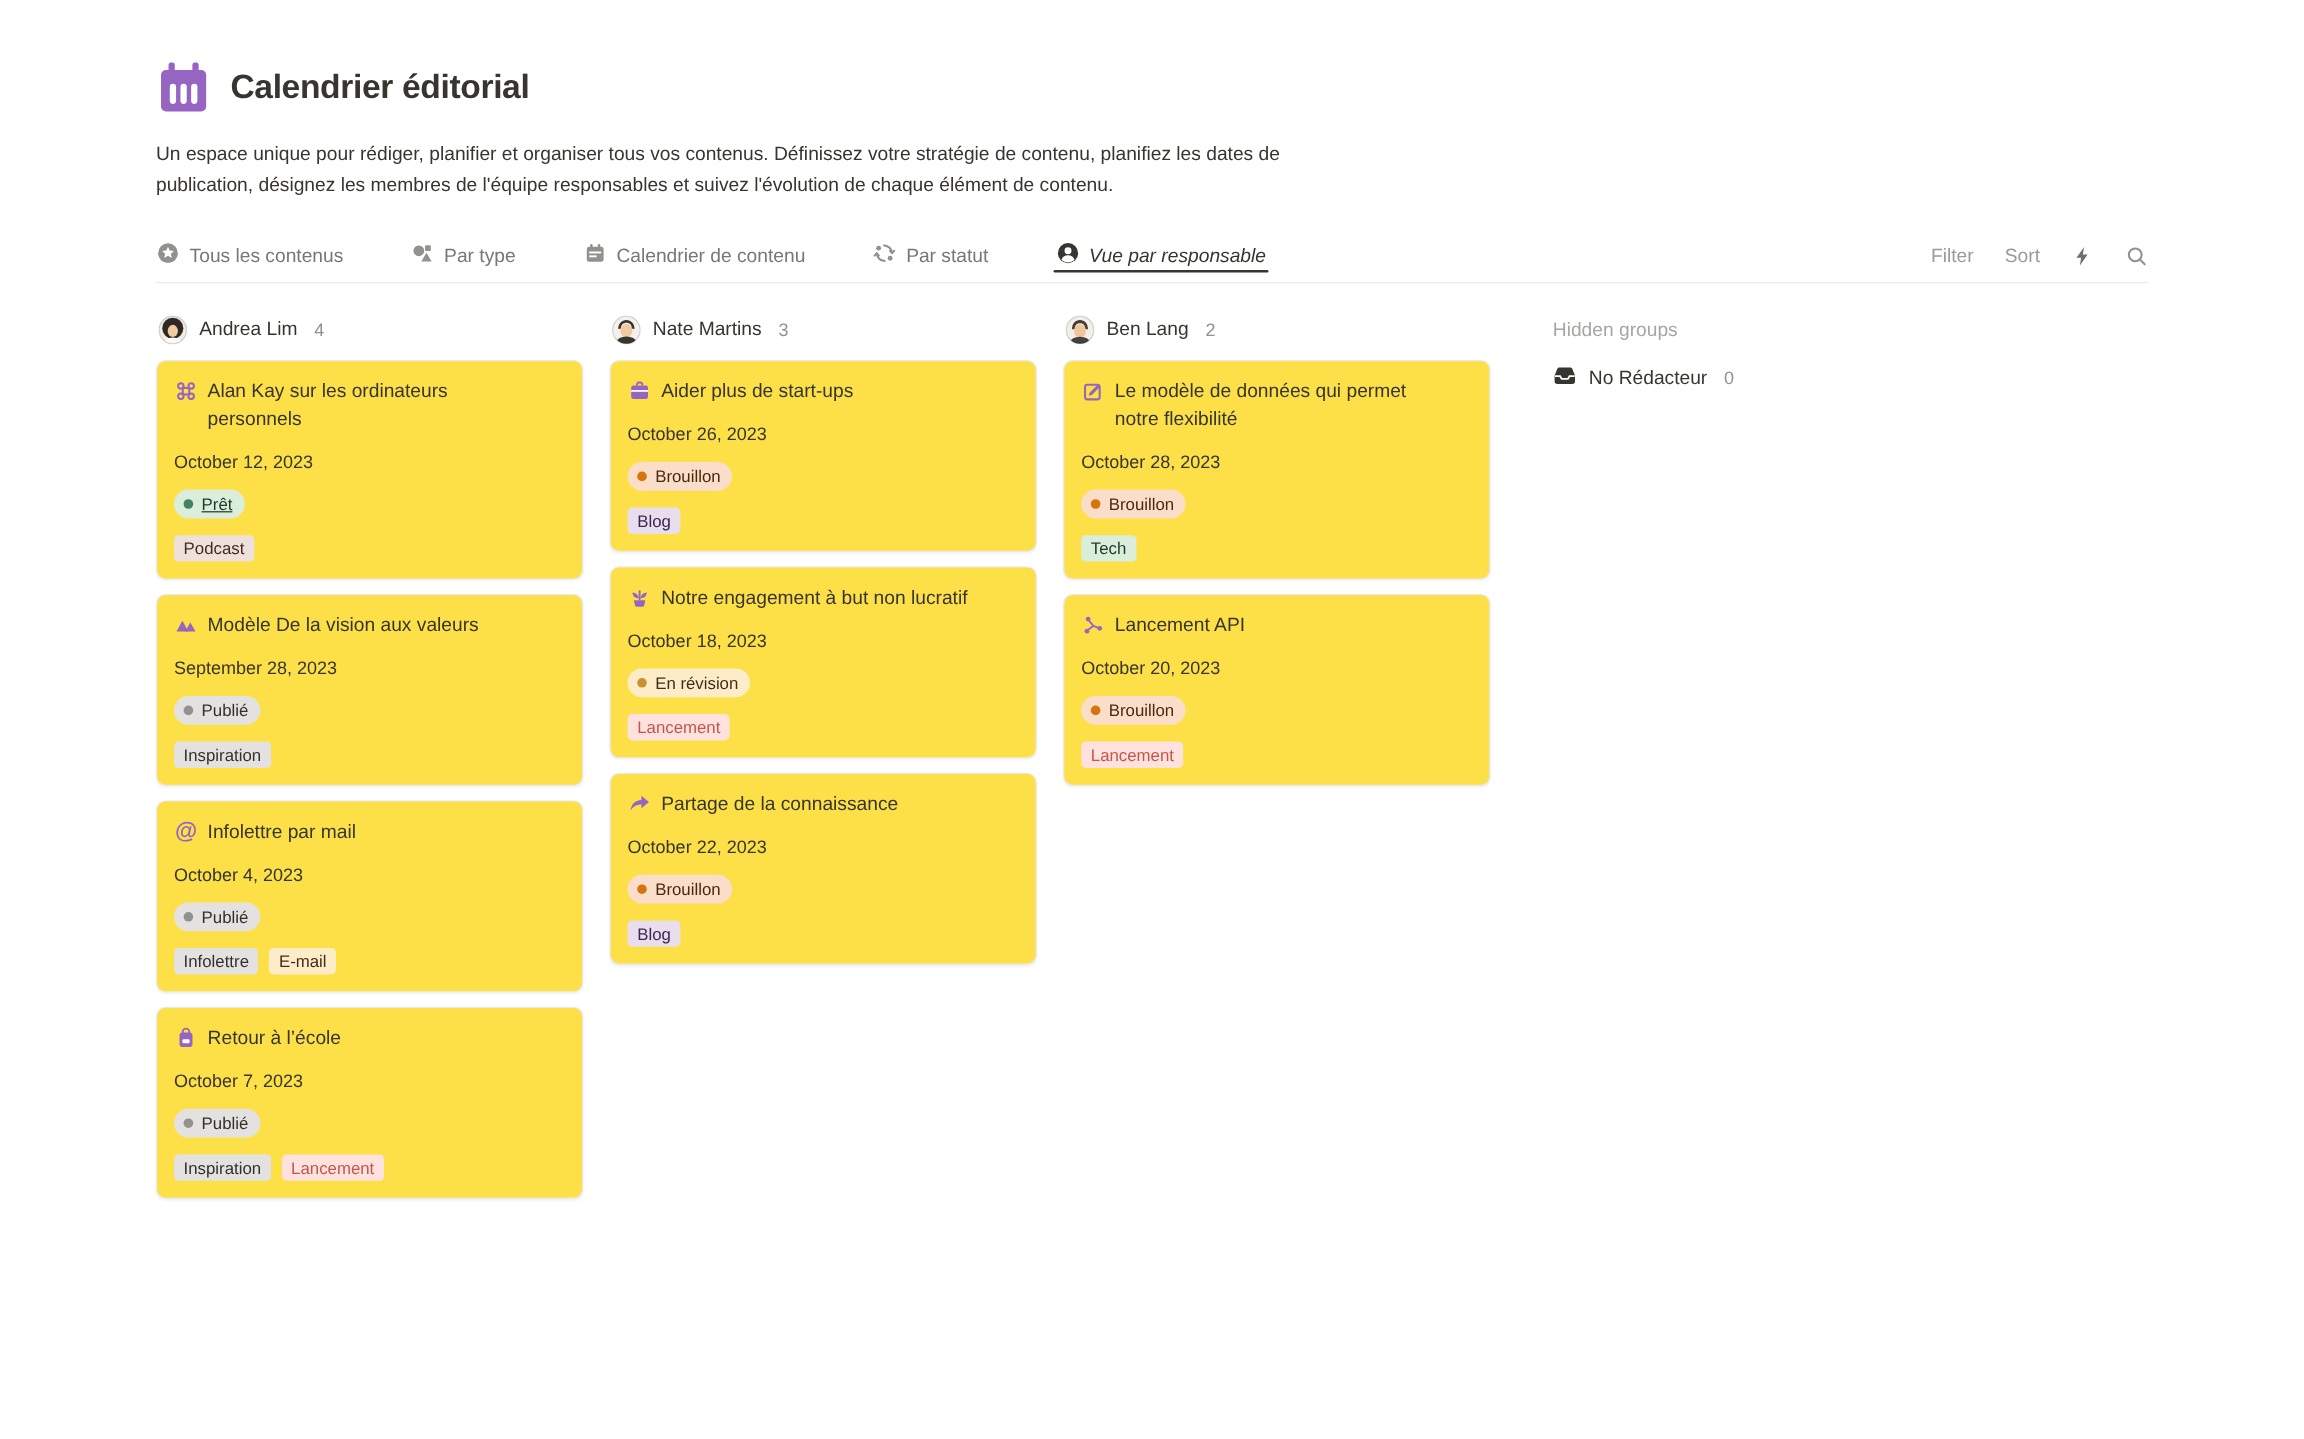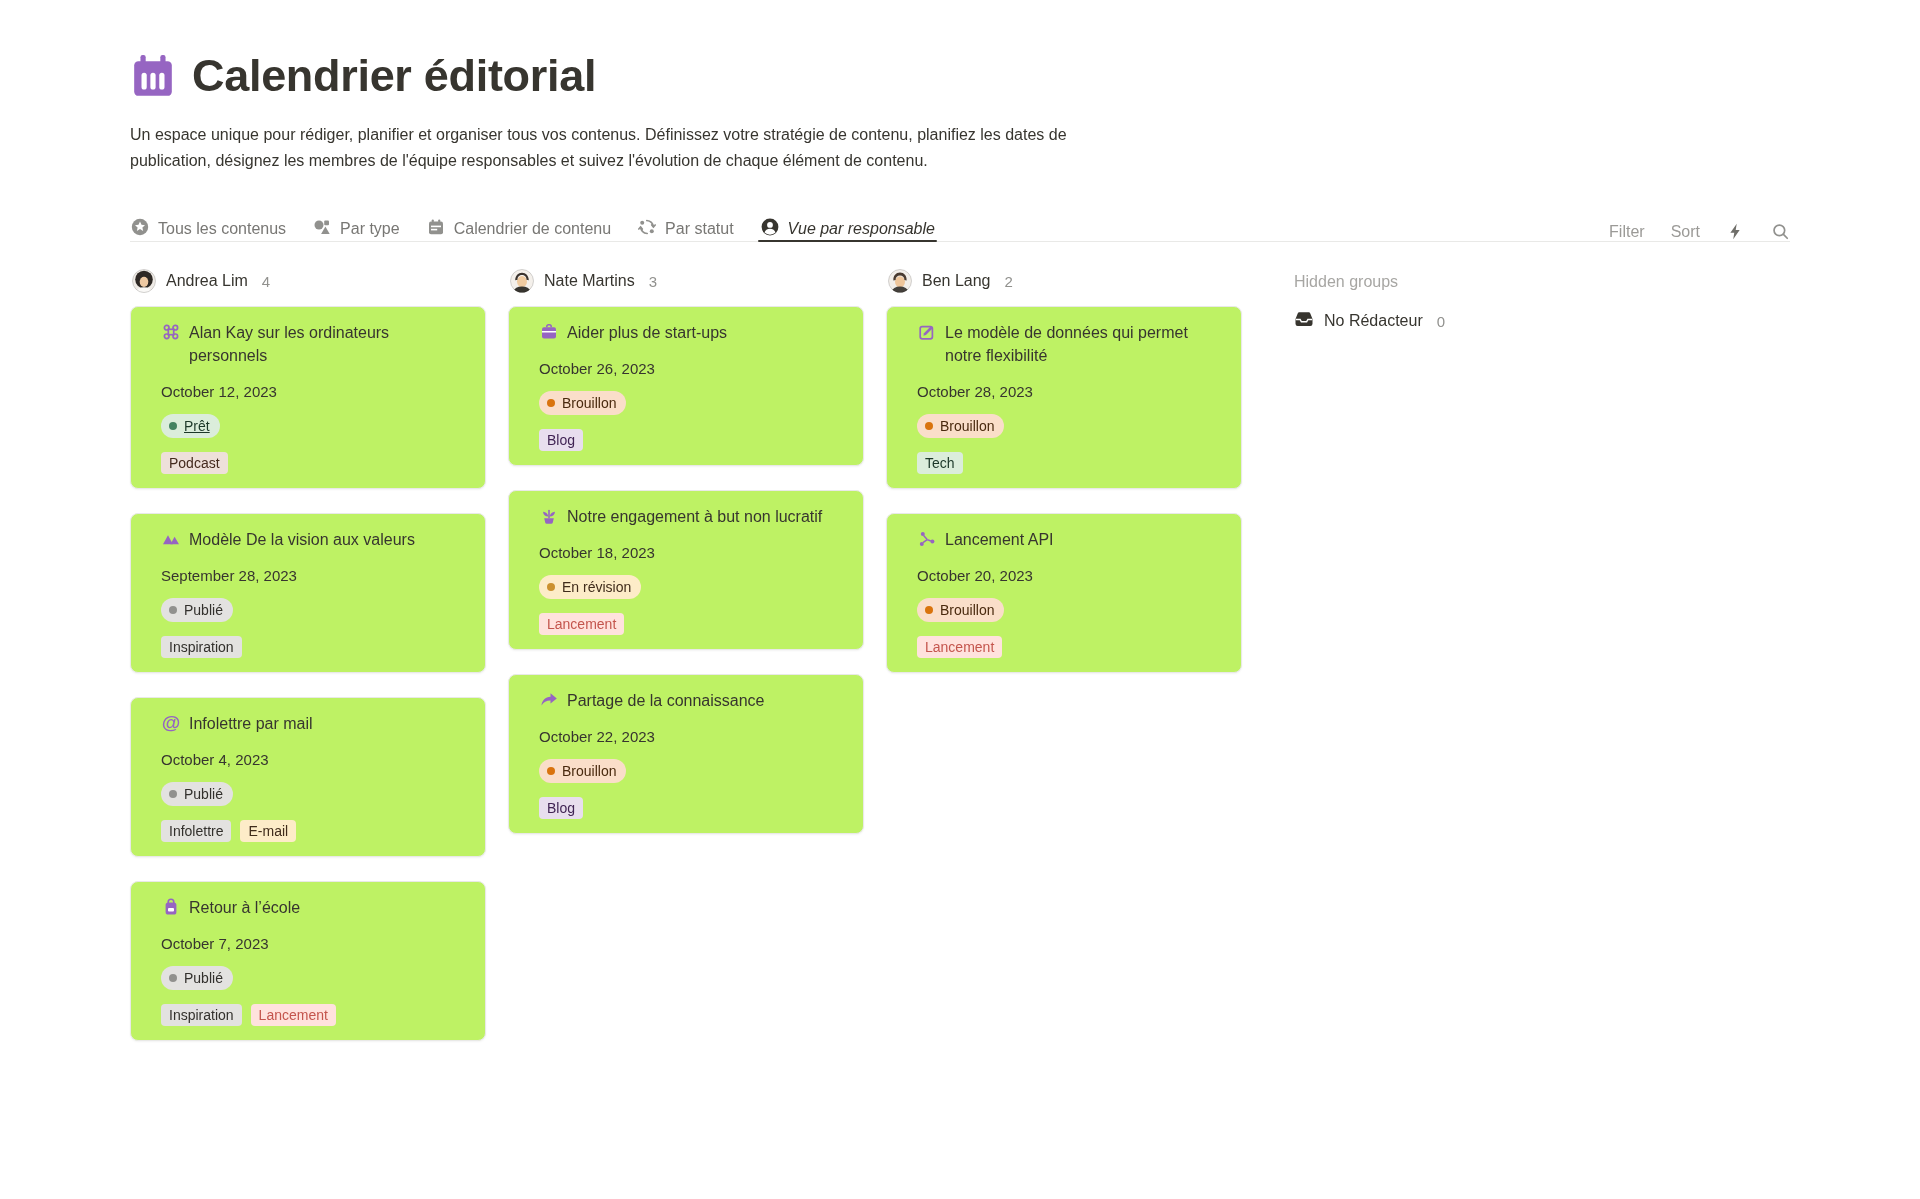--- a/index.html
+++ b/index.html
@@ -7,49 +7,49 @@
   body {
     width: 1920px; height: 1199px; background: #ffffff; overflow: hidden;
     font-family: "Liberation Sans", "DejaVu Sans", sans-serif;
     color: #37352F; -webkit-font-smoothing: antialiased;
   }
   .page { padding: 50px 130px 0 130px; }
 
   
   .title-row { display: flex; align-items: center; gap: 16px; }
   .page-icon { width: 46px; height: 46px; flex: none; }
-  h1 { margin: 0; font-size: 45px; font-weight: 700; letter-spacing: -0.3px; color: #37352F; }
+  h1 { margin: 0; font-size: 28px; font-weight: 700; letter-spacing: -0.3px; color: #37352F; }
   .description { margin-top: 20px; font-size: 16px; line-height: 26px; max-width: 965px; }
   .hint { margin-top: 28px; font-size: 16px; line-height: 24px; }
 
   
-  .tabbar { margin-top: 24px; display: flex; align-items: flex-end; height: 44px;
-            border-bottom: 1px solid #E9E9E7; }
+  .tabbar { margin-top: 24px; display: flex; align-items: center; height: 44px;
+            border-bottom: 1px solid #E9E9E7; gap: 30px; }
   .tab { position: relative; display: flex; align-items: center; gap: 8px;
          margin-right: 26px; font-size: 16px; color: #787774; white-space: nowrap; cursor: pointer; }
   .tab svg { flex: none; }
   .tab.active { color: #37352F; font-weight: 500; font-style: italic; }
   .tab.active::after { content: ""; position: absolute; left: -2px; right: -2px; bottom: -1px;
                        height: 2.5px; background: #37352F; border-radius: 1px; }
   .tab-spacer { flex: 1; }
   .toolbar { display: flex; align-items: center; gap: 26px; color: #9B9A97; font-size: 16px; }
   .toolbar .tool { display: flex; align-items: center; cursor: pointer; }
 
   
   .board { margin-top: 26px; display: flex; align-items: flex-start; gap: 22px; }
   .column { width: 356px; flex: none; }
   .group-header { display: flex; align-items: center; gap: 10px; height: 26px;
                   margin-bottom: 12px; padding-left: 2px; cursor: pointer; }
   .avatar { width: 24px; height: 24px; flex: none; }
   .group-name { font-size: 16px; font-weight: 500; color: #37352F; }
   .group-count { font-size: 15px; color: #91918E; margin-left: 4px; }
 
-  .card { background: #bef264; border: 1px solid #E9E9E7; border-radius: 8px;
-          box-shadow: 0 1px 2px rgba(15,15,15,0.05); padding: 14px 14px 14px 30px;
-          margin-bottom: 24px; cursor: pointer; }
+  .card { background: #fde047; border: 1px solid #E9E9E7; border-radius: 8px;
+          box-shadow: 0 1px 2px rgba(15,15,15,0.05); padding: 14px 14px 14px 14px;
+          margin-bottom: 12px; cursor: pointer; }
   .card-title-row { display: flex; gap: 8px; align-items: flex-start; }
   .card-icon { width: 20px; height: 20px; flex: none; margin-top: 1px;
                display: flex; align-items: center; justify-content: center; }
   .glyph-icon { font-size: 19px; line-height: 20px; font-weight: 600; color: #9665C2; }
   .card-title { font-size: 16px; font-weight: 500; line-height: 23px; color: #37352F; padding-right: 22px; }
   .card-date { margin-top: 16px; font-size: 15px; color: #37352F; }
   .pill-row { margin-top: 14px; }
   .pill { display: inline-flex; align-items: center; gap: 7px; height: 24px;
           padding: 0 10px 0 8px; border-radius: 12px; font-size: 14px; }
   .pill .dot { width: 8px; height: 8px; border-radius: 50%; flex: none; }

